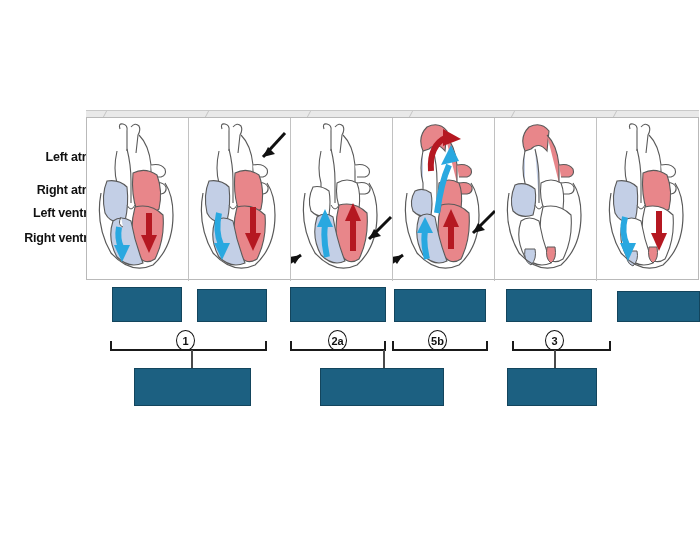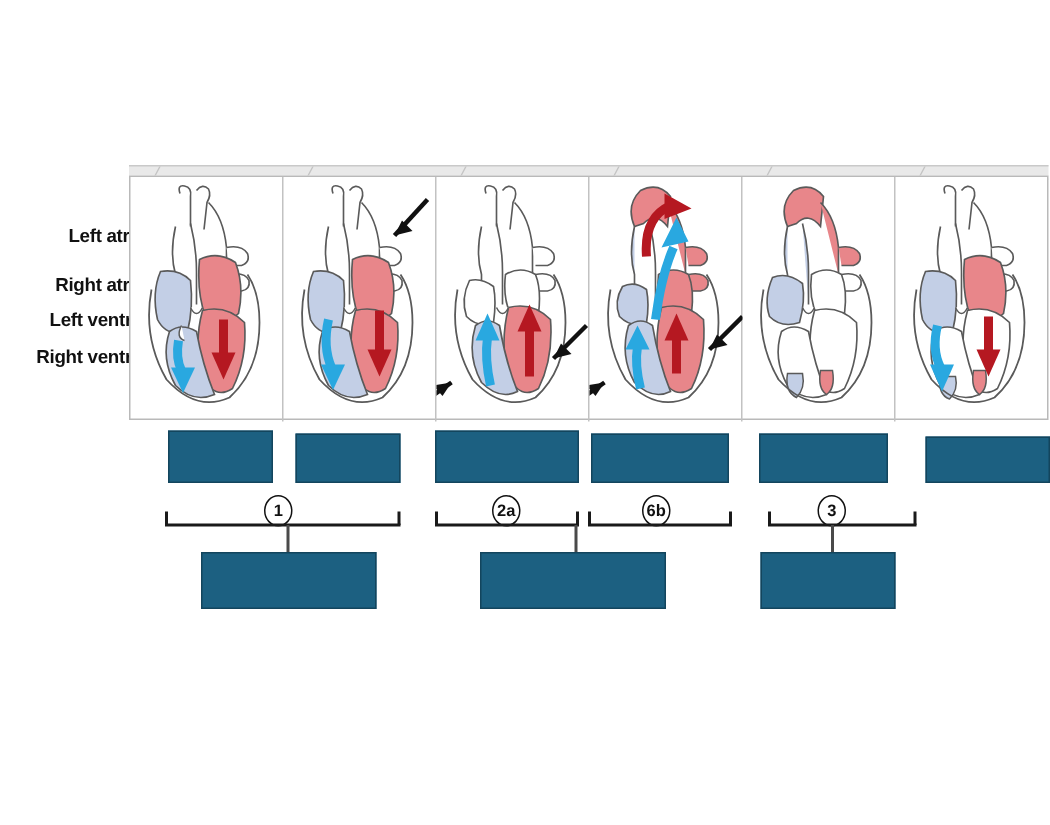--- a/index.html
+++ b/index.html
@@ -319,21 +319,21 @@
 
   <div class="abox" style="left:112px;top:287px;width:70px;height:35px;"></div>
   <div class="abox" style="left:197px;top:289px;width:70px;height:33px;"></div>
   <div class="abox" style="left:290px;top:287px;width:96px;height:35px;"></div>
   <div class="abox" style="left:394px;top:289px;width:92px;height:33px;"></div>
   <div class="abox" style="left:506px;top:289px;width:86px;height:33px;"></div>
   <div class="abox" style="left:617px;top:291px;width:83px;height:31px;"></div>
 
   <div class="stepnum" style="left:176px;top:330px;">1</div>
   <div class="stepnum" style="left:328px;top:330px;">2a</div>
-  <div class="stepnum" style="left:428px;top:330px;">6b</div>
+  <div class="stepnum" style="left:428px;top:330px;">5b</div>
   <div class="stepnum" style="left:545px;top:330px;">3</div>
 
   <div>
     <div class="brk-h" style="left:110px;top:349px;width:157px;"></div>
     <div class="brk-v" style="left:110px;top:341px;height:9px;"></div>
     <div class="brk-v" style="left:265px;top:341px;height:9px;"></div>
     <div class="stem" style="left:191px;top:350px;height:18px;"></div>
   </div>
 
   <div>

